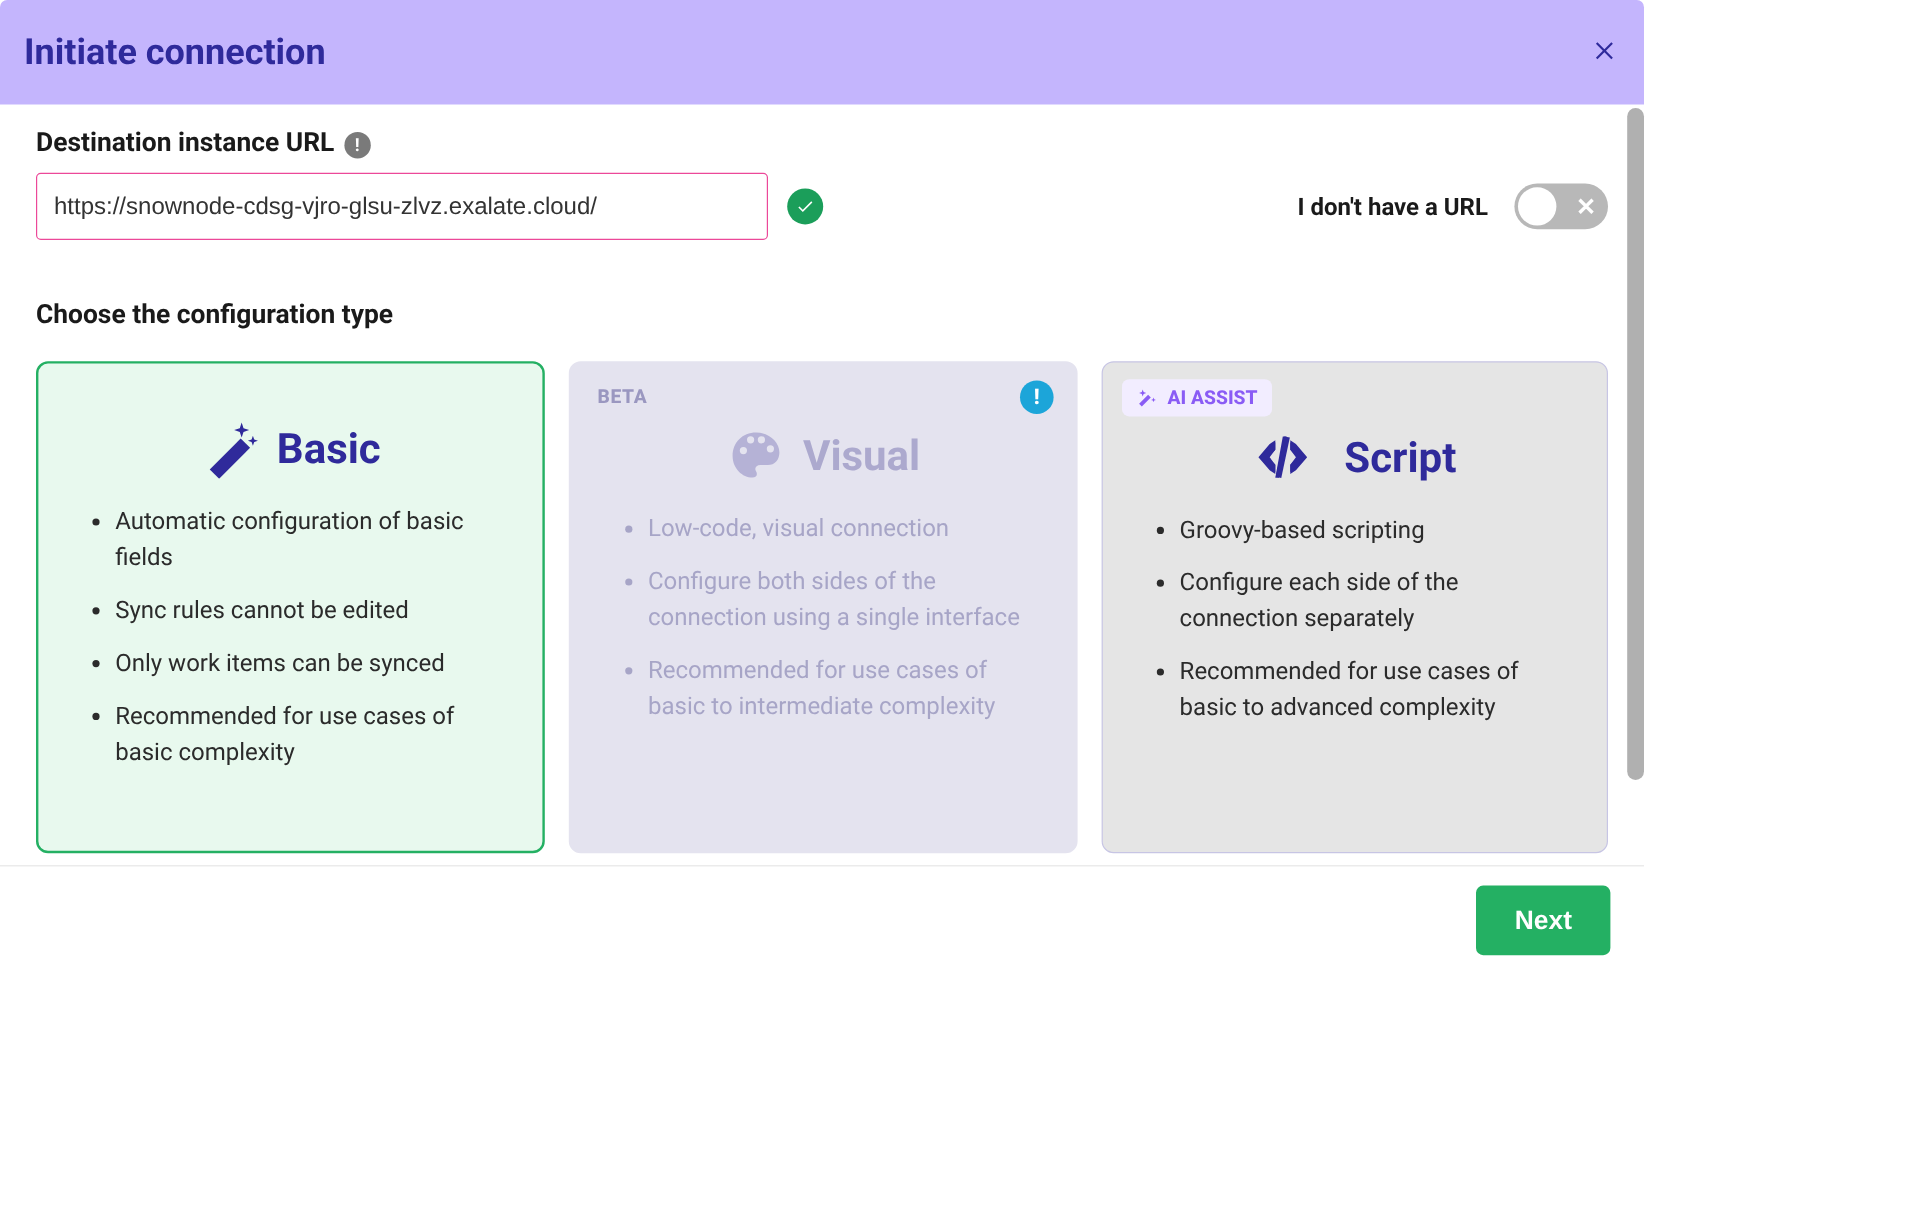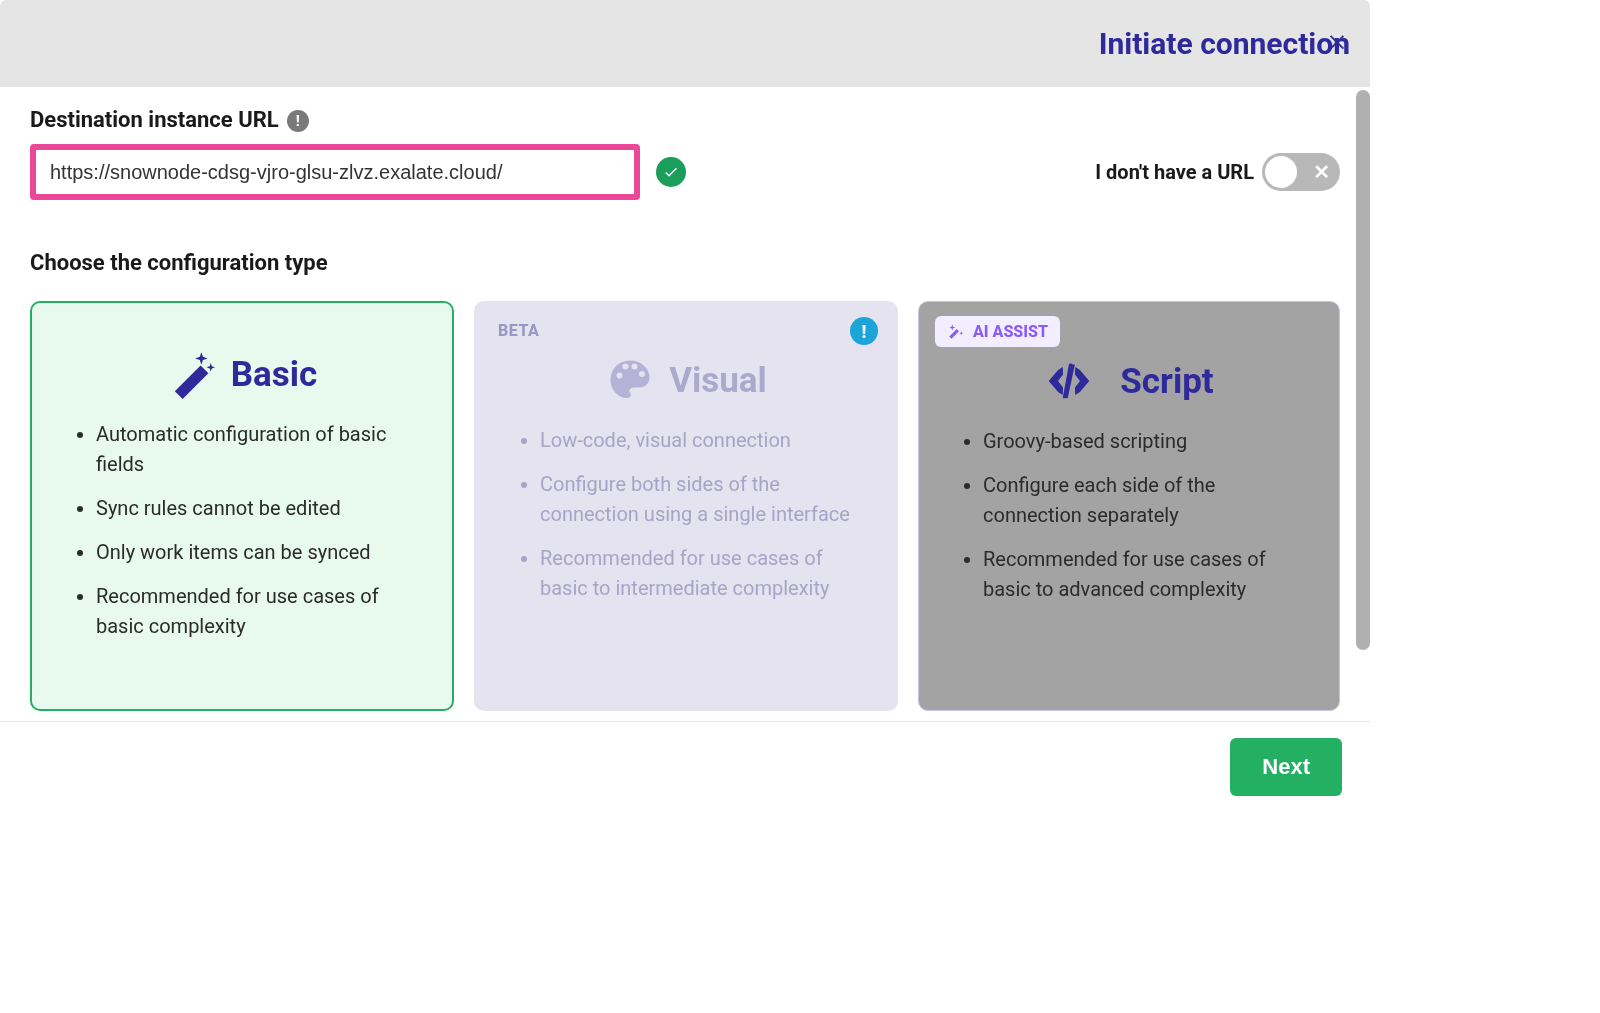--- a/index.html
+++ b/index.html
@@ -18,25 +18,25 @@
   .modal-wrapper {
     width: 1370px;
     border-radius: 6px;
     display: flex;
     flex-direction: column;
     background: #fff;
     position: relative;
   }
 
   .modal-header {
-    background: #e5e5e5;
+    background: #c4b5fd;
     padding: 26px 20px;
     display: flex;
     align-items: center;
-    justify-content: flex-end;
+    justify-content: flex-start;
     position: relative;
     border-top-left-radius: 6px;
     border-top-right-radius: 6px;
   }
   .modal-title {
     font-size: 30px;
     font-weight: 700;
     color: #2f2a9b;
   }
   .close-btn {
@@ -90,21 +90,21 @@
 
   .url-row {
     display: flex;
     align-items: center;
     gap: 16px;
     margin-bottom: 50px;
   }
   .url-input {
     width: 610px;
     height: 56px;
-    border: 6px solid #ec4899;
+    border: 1px solid #ec4899;
     border-radius: 4px;
     padding: 0 14px;
     font-size: 20px;
     color: #333;
     outline: none;
   }
   .check-badge {
     width: 30px;
     height: 30px;
     border-radius: 50%;
@@ -112,21 +112,21 @@
     display: flex;
     align-items: center;
     justify-content: center;
   }
   .check-badge svg { width: 16px; height: 16px; fill: #fff; }
 
   .no-url-group {
     margin-left: auto;
     display: flex;
     align-items: center;
-    gap: 8px;
+    gap: 22px;
   }
   .no-url-label { font-size: 20px; font-weight: 700; color: #1a1a1a; }
   .toggle {
     width: 78px;
     height: 38px;
     border-radius: 20px;
     background: #b8b8b8;
     position: relative;
     cursor: pointer;
     display: flex;
@@ -167,21 +167,21 @@
   .card.selected {
     border: 2px solid #24b063;
     background: #e8f9ee;
   }
   .card.disabled {
     background: #e4e3ef;
     border: 2px solid #e4e3ef;
   }
   .card.normal {
     border: 1.5px solid #c7c5e4;
-    background: #a3a3a3;
+    background: #e5e5e5;
   }
 
   .card-header-row {
     display: flex;
     align-items: center;
     justify-content: center;
     gap: 14px;
     margin: 28px 0 20px 0;
   }
   .card.disabled .card-header-row { margin-top: 34px; }

